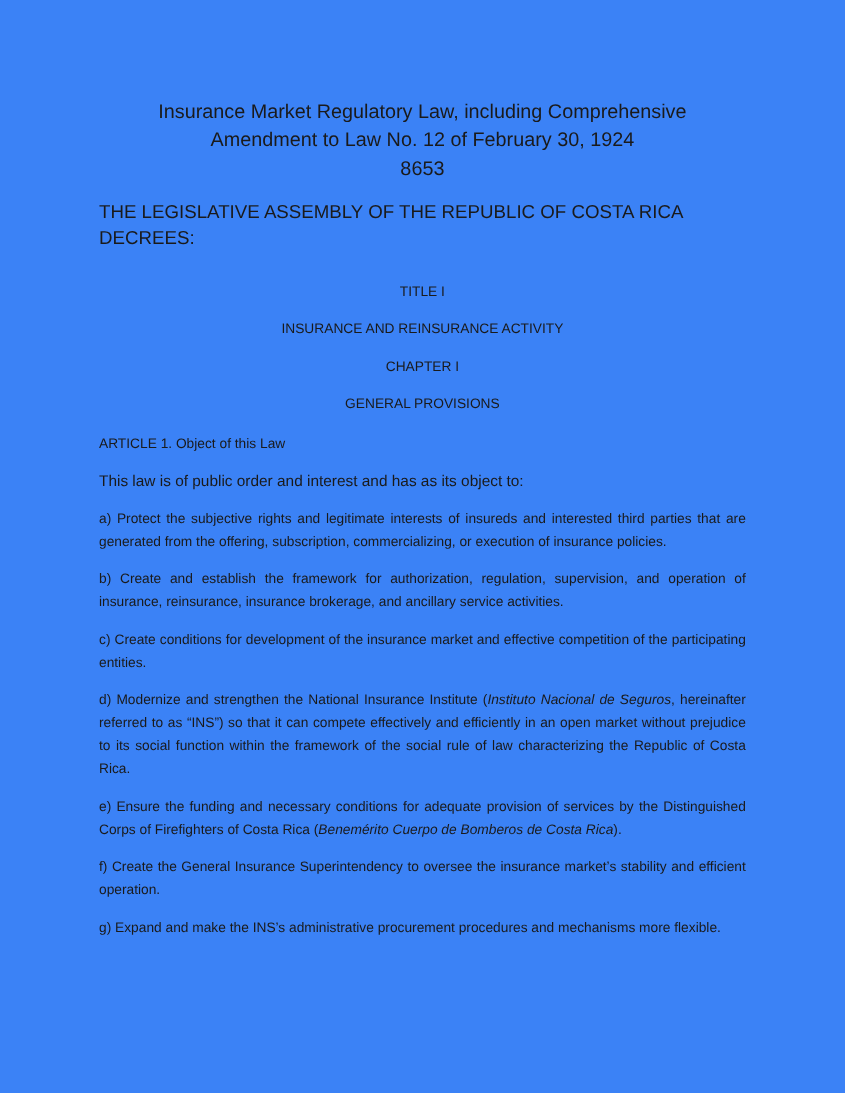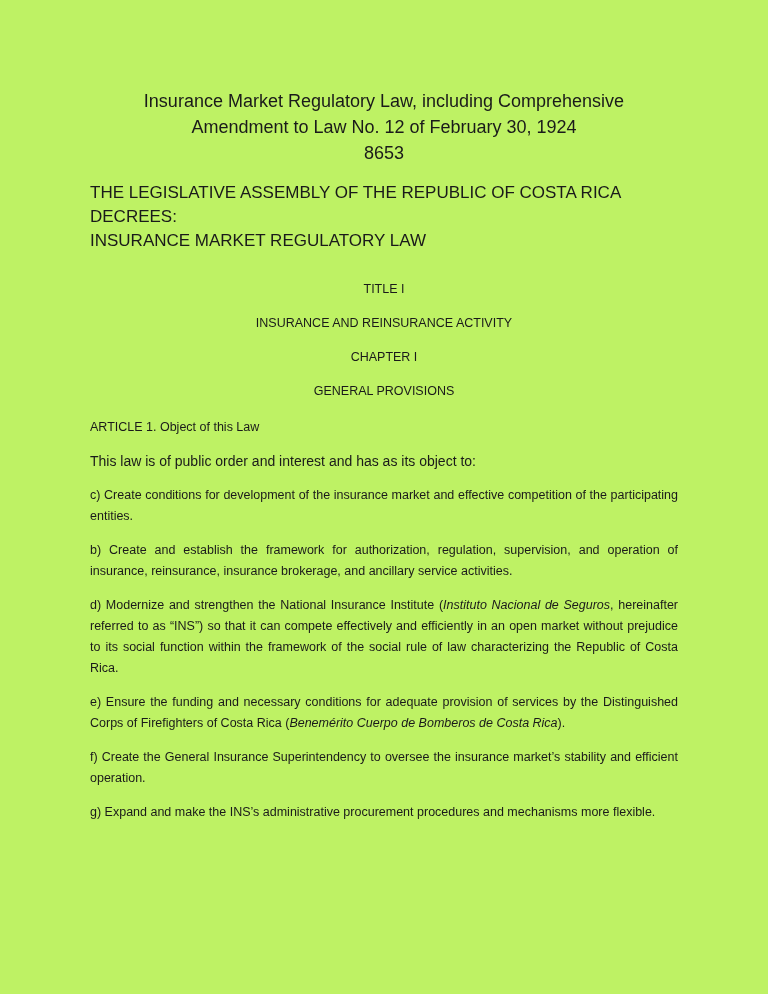--- a/index.html
+++ b/index.html
@@ -3,21 +3,21 @@
 <meta charset="utf-8">
 <style>
   html, body {
     margin: 0;
     padding: 0;
     background: #ffffff;
   }
   .page {
     width: 768px;
     height: 994px;
-    background: #bef264;
+    background: #3b82f6;
     box-sizing: border-box;
     padding: 88px 90px 0 90px;
     overflow: hidden;
     font-family: "Liberation Sans", "DejaVu Sans", sans-serif;
     color: #1a1a1a;
   }
   
   .doc-title {
     text-align: center;
     font-size: 18px;
@@ -75,36 +75,36 @@
 
   <h1 class="doc-title">
     <span class="tline">Insurance Market Regulatory Law, including Comprehensive</span>
     <span class="tline">Amendment to Law No. 12 of February 30, 1924</span>
     <span class="tline">8653</span>
   </h1>
 
   <div class="decree-heading">
     <span class="dline">THE LEGISLATIVE ASSEMBLY OF THE REPUBLIC OF COSTA RICA</span>
     <span class="dline">DECREES:</span>
-    <span class="dline">INSURANCE MARKET REGULATORY LAW</span>
   </div>
 
   <div class="section-headings">
     <span class="shead">TITLE I</span>
     <span class="shead">INSURANCE AND REINSURANCE ACTIVITY</span>
     <span class="shead">CHAPTER I</span>
     <span class="shead">GENERAL PROVISIONS</span>
   </div>
 
   <p class="article-heading">ARTICLE 1. Object of this Law</p>
 
   <p class="article-intro">This law is of public order and interest and has as its object to:</p>
 
   <div>
+      <p class="body-par"><span>a) Protect the subjective rights and legitimate interests of insureds and interested third parties that are generated from the offering, subscription, commercializing, or execution of insurance policies.</span></p>
+      <p class="body-par"><span>b) Create and establish the framework for authorization, regulation, supervision, and operation of insurance, reinsurance, insurance brokerage, and ancillary service activities.</span></p>
       <p class="body-par"><span>c) Create conditions for development of the insurance market and effective competition of the participating entities.</span></p>
-      <p class="body-par"><span>b) Create and establish the framework for authorization, regulation, supervision, and operation of insurance, reinsurance, insurance brokerage, and ancillary service activities.</span></p>
       <p class="body-par"><span>d) Modernize and strengthen the National Insurance Institute (</span><span class="it">Instituto Nacional de Seguros</span><span>, hereinafter referred to as “INS”) so that it can compete effectively and efficiently in an open market without prejudice to its social function within the framework of the social rule of law characterizing the Republic of Costa Rica.</span></p>
       <p class="body-par"><span>e) Ensure the funding and necessary conditions for adequate provision of services by the Distinguished Corps of Firefighters of Costa Rica (</span><span class="it">Benemérito Cuerpo de Bomberos de Costa Rica</span><span>).</span></p>
       <p class="body-par"><span>f) Create the General Insurance Superintendency to oversee the insurance market’s stability and efficient operation.</span></p>
       <p class="body-par"><span>g) Expand and make the INS’s administrative procurement procedures and mechanisms more flexible.</span></p>
     </div>
 
 </div>
 
 </body></html>

